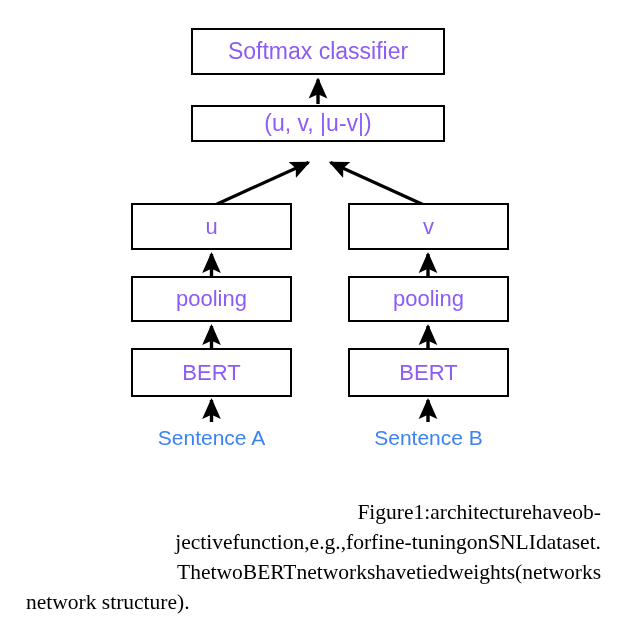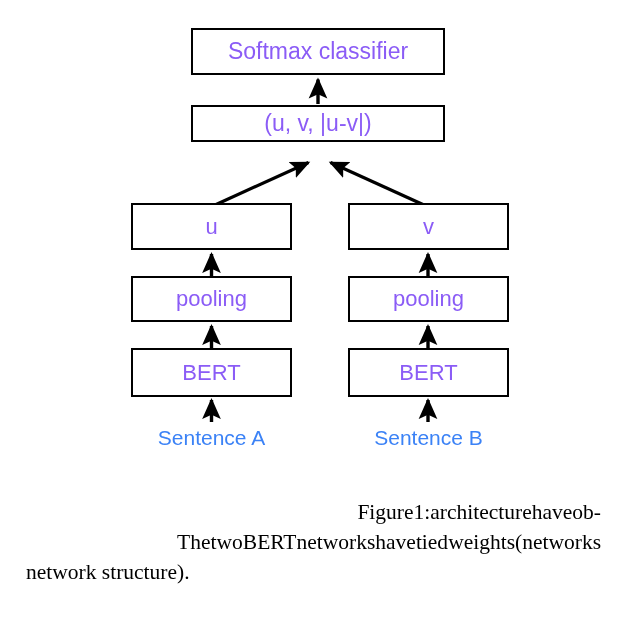--- a/index.html
+++ b/index.html
@@ -189,20 +189,30 @@
 
   </div>
 
   <div id="caption">
     <span class="cap-justified">
         <span>Figure</span>
         <span>1:</span>
         <span>architecture</span>
         <span>have</span>
         <span>ob-</span>
+      </span>
+    <span class="cap-justified">
+        <span>jective</span>
+        <span>function,</span>
+        <span>e.g.,</span>
+        <span>for</span>
+        <span>fine-tuning</span>
+        <span>on</span>
+        <span>SNLI</span>
+        <span>dataset.</span>
       </span>
     <span class="cap-justified">
         <span>The</span>
         <span>two</span>
         <span>BERT</span>
         <span>networks</span>
         <span>have</span>
         <span>tied</span>
         <span>weights</span>
         <span>(networks</span>

